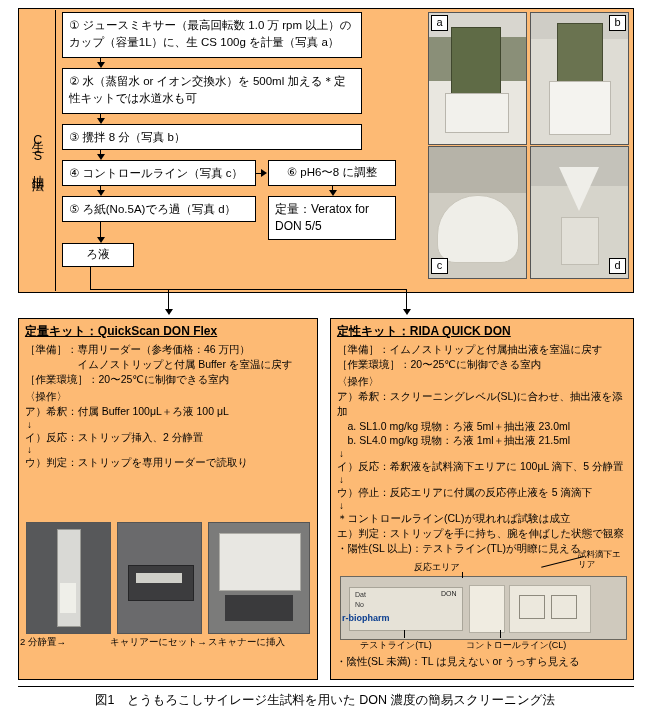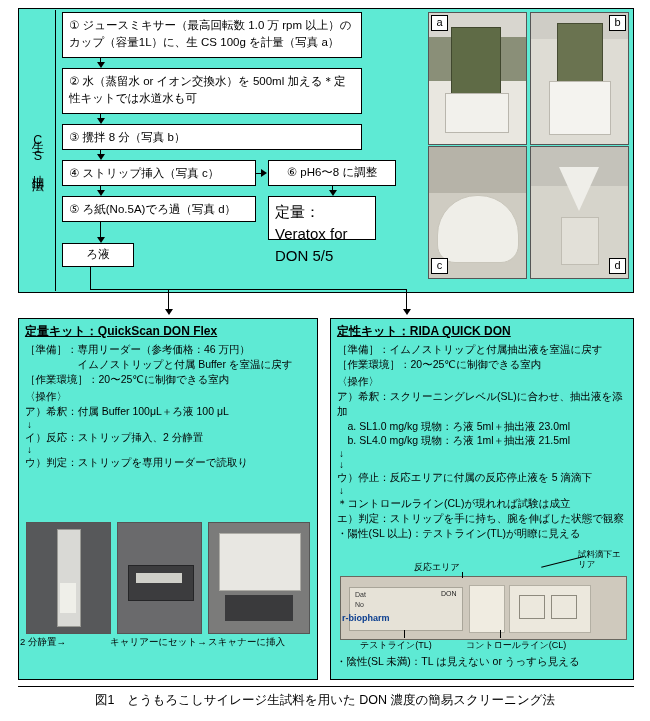--- a/index.html
+++ b/index.html
@@ -4,21 +4,21 @@
 <style>
   html,body{margin:0;padding:0;background:#fff;}
   body{
     width:650px; height:721px;
     font-family:"Liberation Sans","DejaVu Sans",sans-serif;
     color:#000; position:relative; overflow:hidden;
   }
   .page{position:relative;width:650px;height:721px;}
 
   
-  .box{border:1px solid #000;background:#5eead4;box-sizing:border-box;}
+  .box{border:1px solid #000;background:#fdba74;box-sizing:border-box;}
   .abs{position:absolute;}
   .ctr{display:flex;align-items:center;justify-content:center;text-align:center;}
 
   
   #top-frame{left:18px;top:8px;width:616px;height:285px;border:1px solid #000;box-sizing:border-box;}
 
   
   #vtitle{
     left:20px;top:10px;width:36px;height:281px;
     display:flex;align-items:center;justify-content:center;
@@ -34,21 +34,21 @@
     border:1px solid #000;background:#fff;box-sizing:border-box;
     font-size:11.5px; line-height:1.5; padding:4px 6px;
     position:absolute;
   }
   #step1{left:62px;top:12px;width:300px;height:46px;}
   #step2{left:62px;top:68px;width:300px;height:46px;}
   #step3{left:62px;top:124px;width:300px;height:26px;}
   #step4{left:62px;top:160px;width:194px;height:26px;}
   #step5{left:62px;top:196px;width:194px;height:26px;}
   #step6{left:268px;top:160px;width:128px;height:26px;}
-  #stepq{left:268px;top:196px;width:108px;height:44px;font-size:15px;line-height:1.45;}
+  #stepq{left:268px;top:196px;width:128px;height:44px;font-size:12px;line-height:1.45;}
   #filtrate{left:62px;top:243px;width:72px;height:24px;}
 
   
   .ln{position:absolute;background:#000;}
   .arrow-d{position:absolute;width:0;height:0;border-left:4px solid transparent;border-right:4px solid transparent;border-top:6px solid #000;}
   .arrow-r{position:absolute;width:0;height:0;border-top:4px solid transparent;border-bottom:4px solid transparent;border-left:6px solid #000;}
 
   
   .photo{position:absolute;border:1px solid #555;overflow:hidden;background:#b9b9b4;}
   .plabel{position:absolute;font-size:11px;background:#fff;border:1px solid #000;
@@ -83,21 +83,21 @@
   <div class="step" id="step1">
     <span>① ジュースミキサー（最高回転数 1.0 万 rpm 以上）のカップ（容量1L）に、生 CS 100g を計量（写真 a）</span>
   </div>
   <div class="step" id="step2">
     <span>② 水（蒸留水 or イオン交換水）を 500ml 加える＊定性キットでは水道水も可</span>
   </div>
   <div class="step" id="step3">
     <span>③ 攪拌 8 分（写真 b）</span>
   </div>
   <div class="step" id="step4">
-    <span>④ ストリップ挿入（写真 c）</span>
+    <span>④ コントロールライン（写真 c）</span>
   </div>
   <div class="step" id="step5">
     <span>⑤ ろ紙(No.5A)でろ過（写真 d）</span>
   </div>
   <div class="step ctr" id="step6">
     <span>⑥ pH6〜8 に調整</span>
   </div>
   <div class="step" id="stepq">
     <span>定量：Veratox for DON 5/5</span>
   </div>
@@ -197,20 +197,21 @@
       <u>定性キット：RIDA QUICK DON</u>
     </div>
     <div class="ptxt">
       <div>［準備］：イムノストリップと付属抽出液を室温に戻す</div>
       <div>［作業環境］：20〜25℃に制御できる室内</div>
       <div style="margin-top:2px">〈操作〉</div>
       <div>ア）希釈：スクリーニングレベル(SL)に合わせ、抽出液を添加</div>
       <div>　a. SL1.0 mg/kg 現物：ろ液 5ml＋抽出液 23.0ml</div>
       <div>　b. SL4.0 mg/kg 現物：ろ液 1ml＋抽出液 21.5ml</div>
       <div class="arrowchar">↓</div>
+      <div>イ）反応：希釈液を試料滴下エリアに 100μL 滴下、5 分静置</div>
       <div class="arrowchar">↓</div>
       <div>ウ）停止：反応エリアに付属の反応停止液を 5 滴滴下</div>
       <div class="arrowchar">↓</div>
       <div>＊コントロールライン(CL)が現れれば試験は成立</div>
       <div>エ）判定：ストリップを手に持ち、腕を伸ばした状態で観察</div>
       <div>・陽性(SL 以上)：テストライン(TL)が明瞭に見える</div>
     </div>
   </div>
 
   <div class="abs" style="left:340px;top:576px;width:285px;height:62px;background:#cfc9bd;border:1px solid #6a675f;">

